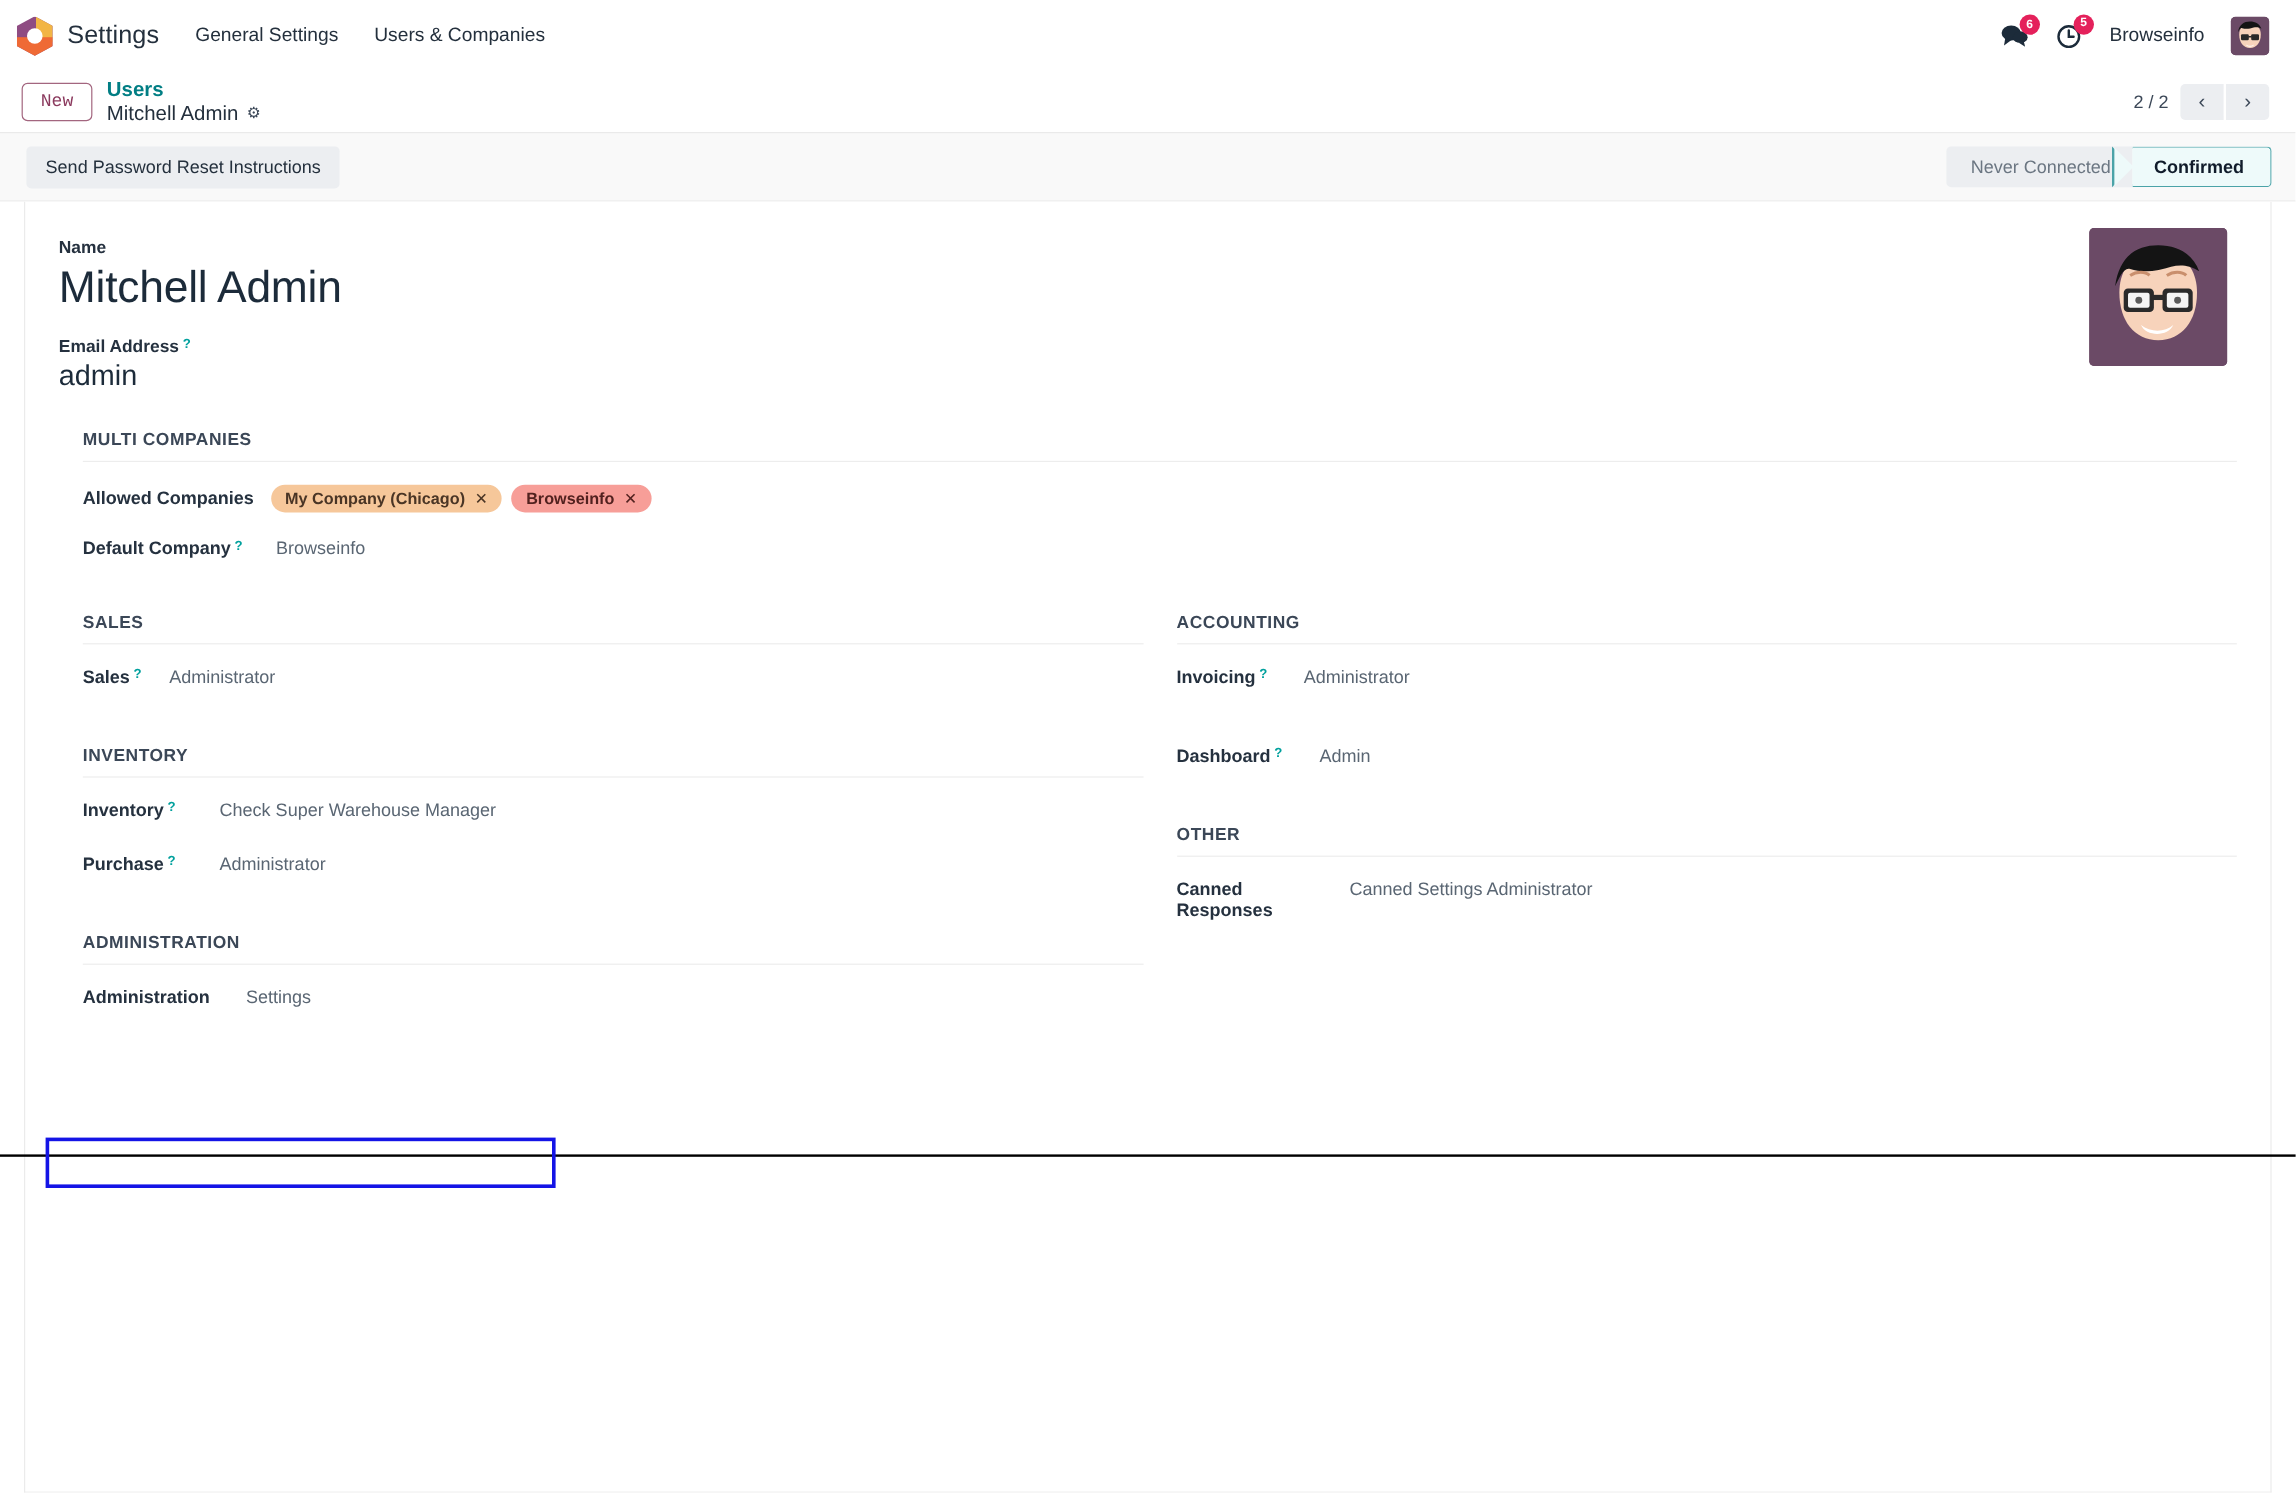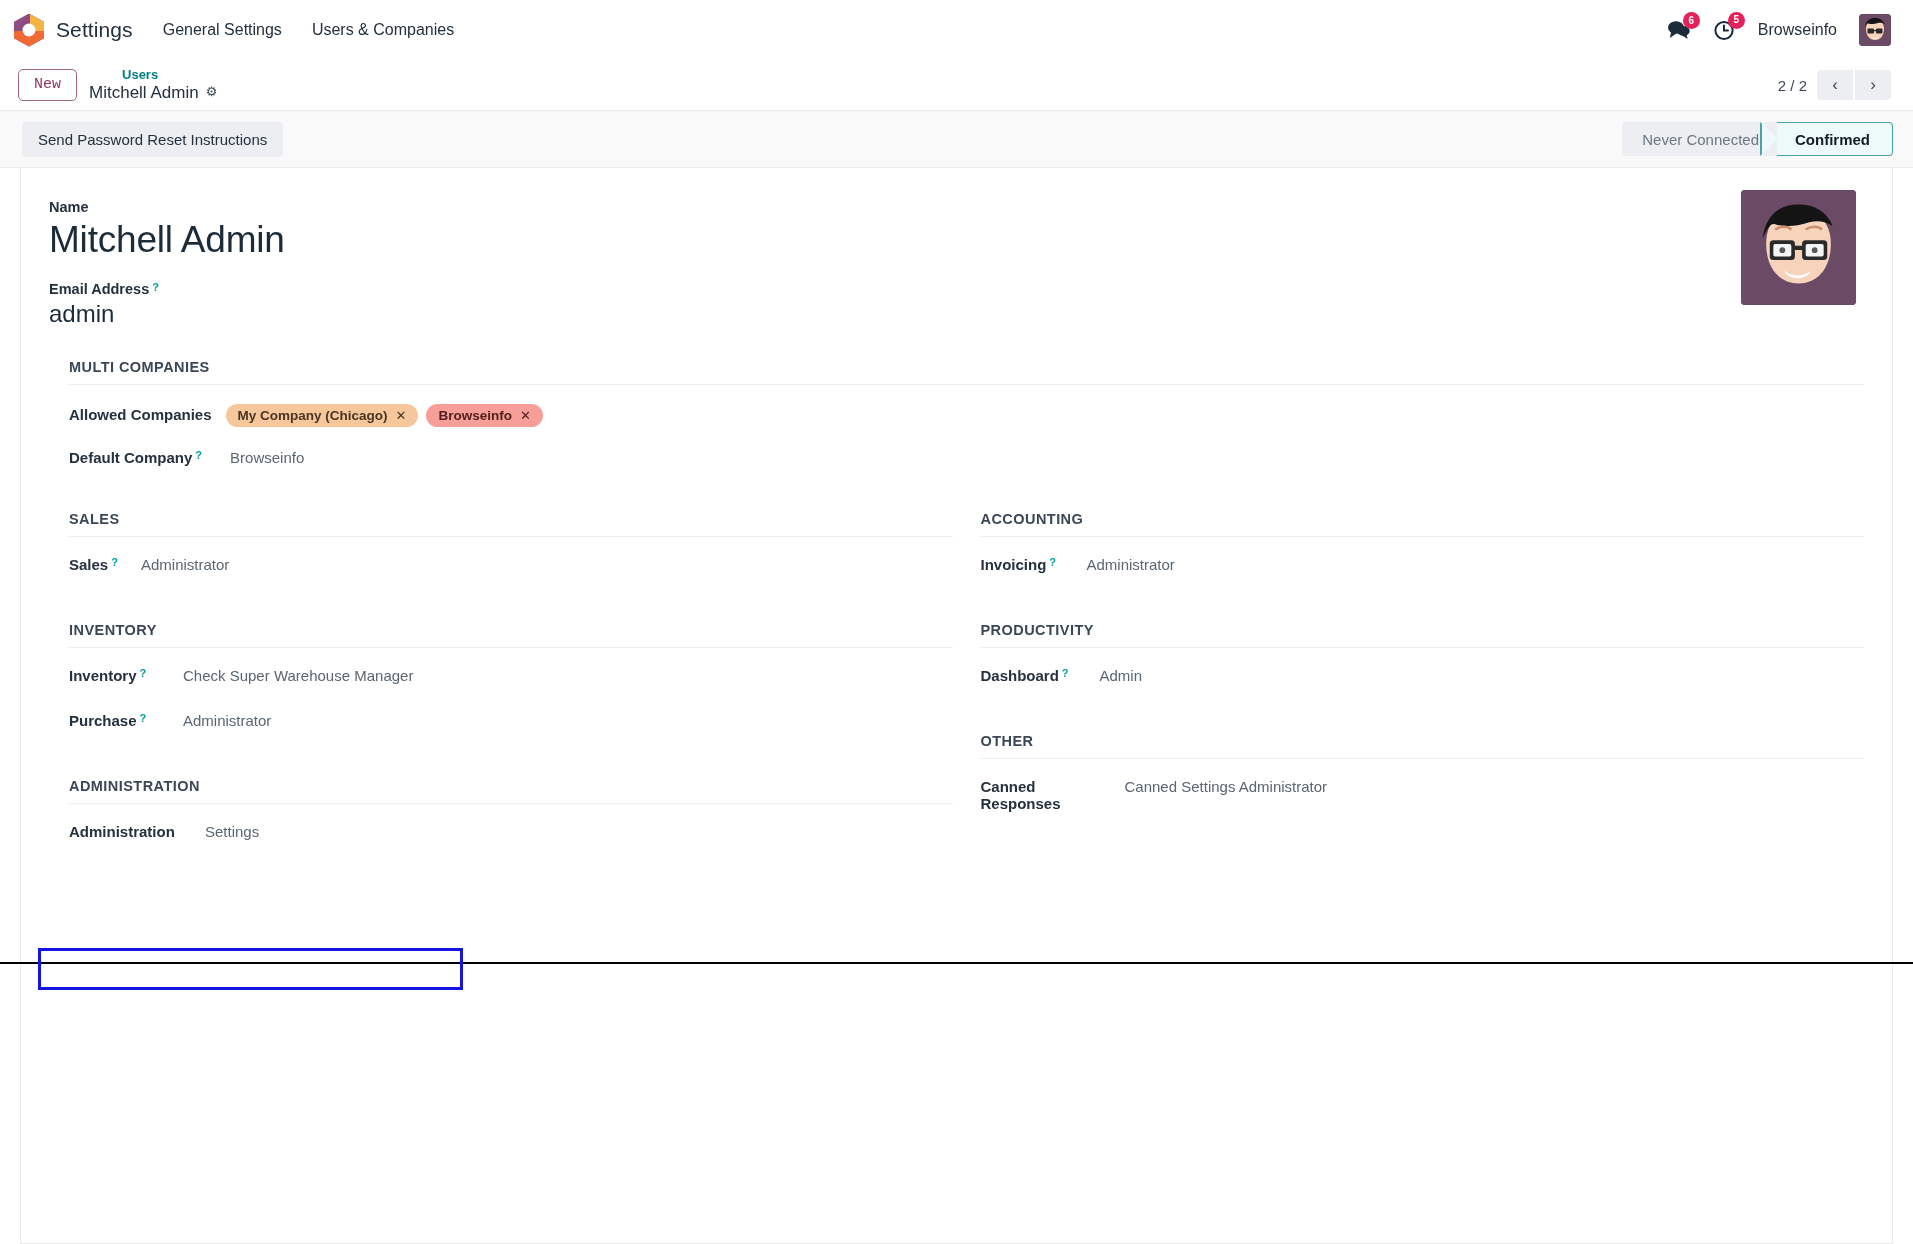--- a/index.html
+++ b/index.html
@@ -106,26 +106,25 @@
     background: #fff;
     border-radius: 5px;
     padding: 7px 15px;
     font-size: 15px;
     cursor: pointer;
     font-family: Liberation Mono, monospace;
     line-height: 1.1;
   }
   .crumbs { margin-left: 12px; line-height: 1.15; }
   .crumb-parent {
-    font-size: 13px;
+    font-size: 17px;
     color: #017e84;
     font-weight: bold;
     cursor: pointer;
     display: block;
-    margin-left: 33px;
   }
   .crumb-current {
     font-size: 17px;
     color: #24303d;
     display: flex;
     align-items: center;
     gap: 7px;
   }
   .gear-icon { font-size: 13px; color: #3c4858; cursor: pointer; }
 
@@ -554,21 +553,20 @@
             <div class="field-row">
               <span class="field-name lbl-w-acct">
                 <span>Invoicing</span>
                 <span class="help-mark">?</span>
               </span>
               <span class="field-value">Administrator</span>
             </div>
           </div>
 
           <div class="col-section">
-            <div class="group-title">PRODUCTIVITY</div>
             <div class="field-row">
               <span class="field-name lbl-w-prod">
                 <span>Dashboard</span>
                 <span class="help-mark">?</span>
               </span>
               <span class="field-value">Admin</span>
             </div>
           </div>
 
           <div class="col-section">

